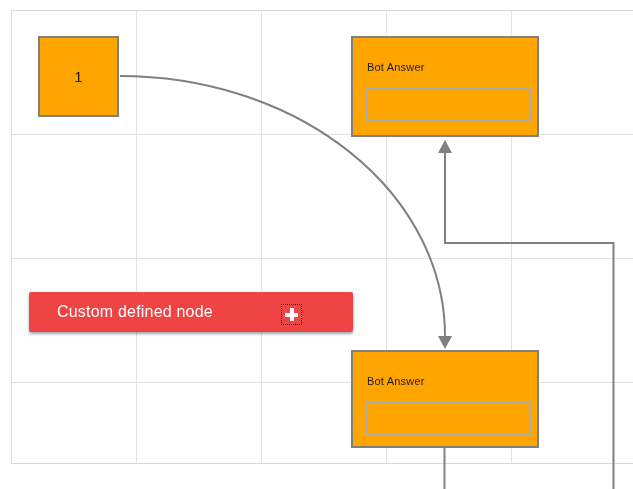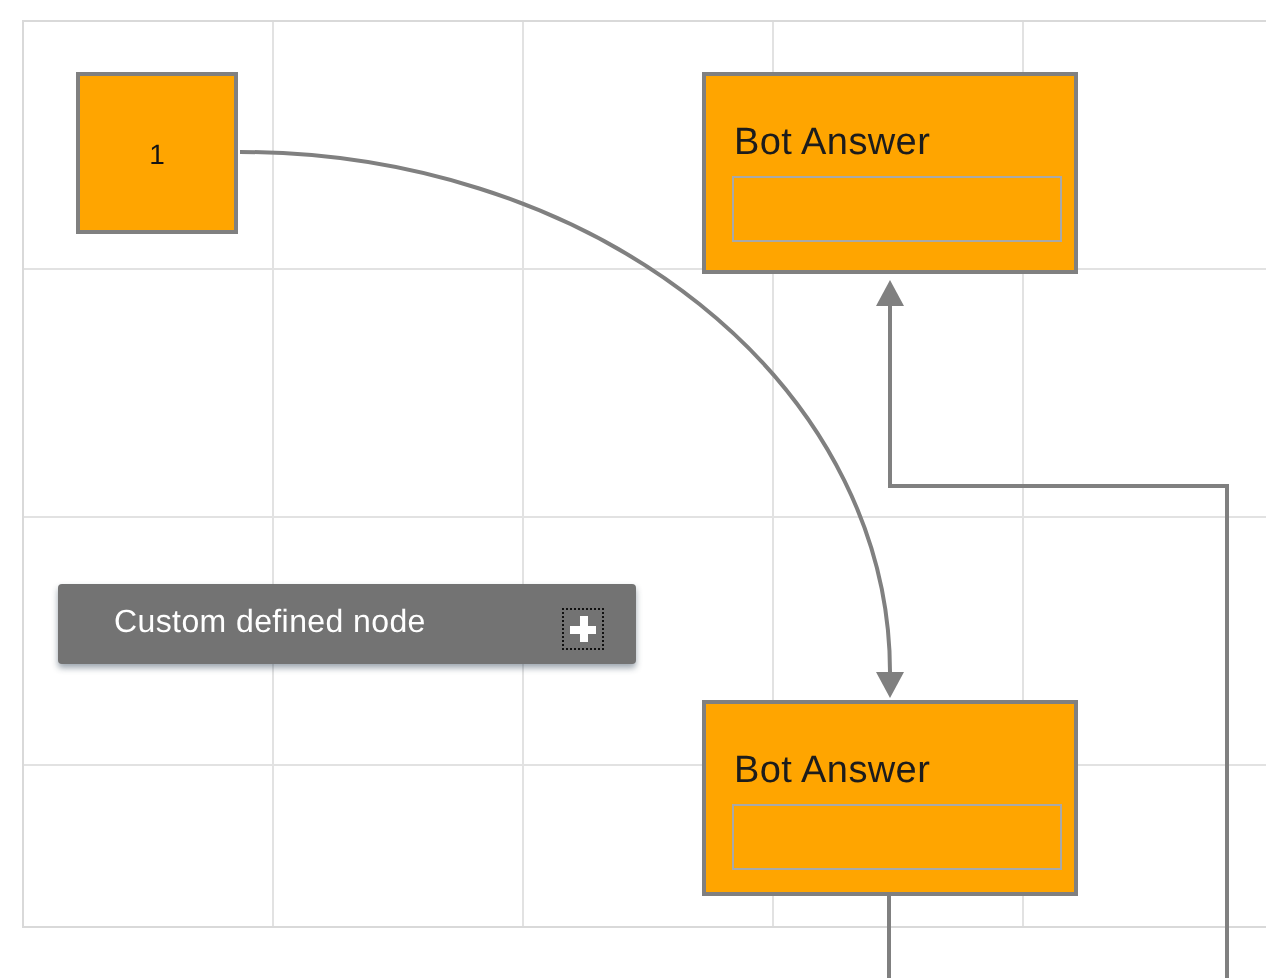--- a/index.html
+++ b/index.html
@@ -33,35 +33,35 @@
     left: 38px; top: 36px; width: 81px; height: 81px;
     display: flex; align-items: center; justify-content: center;
     font-size: 14px; color: #141414;
   }
 
   .node-bot-top    { left: 351px; top: 36px;  width: 188px; height: 101px; }
   .node-bot-bottom { left: 351px; top: 350px; width: 188px; height: 98px; }
 
   .node-title {
     position: absolute; left: 14px; top: 23px;
-    font-size: 19px; color: #1c1c1c; letter-spacing: 0.2px;
+    font-size: 11px; color: #1c1c1c; letter-spacing: 0.2px;
   }
   .node-field {
     position: absolute; left: 13px; top: 50px;
     width: 157px; height: 31px;
     border: 1.5px solid #a9a9a9;
     font-size: 13px; color: #1c1c1c;
     line-height: 31px; padding-left: 6px; overflow: hidden;
   }
 
   .custom-btn {
     position: absolute; z-index: 3;
-    left: 29px; top: 292px; width: 289px; height: 40px;
+    left: 29px; top: 292px; width: 324px; height: 40px;
     box-sizing: border-box;
-    background: #737373;
+    background: #ef4444;
     border-radius: 2px;
     box-shadow: 0 2px 3px rgba(40,60,80,0.45);
     color: #ffffff;
   }
   .custom-btn-label {
     position: absolute; left: 28px; top: 0;
     line-height: 40px; font-size: 16px; letter-spacing: 0.2px;
     white-space: nowrap;
   }
   .plus-port {

